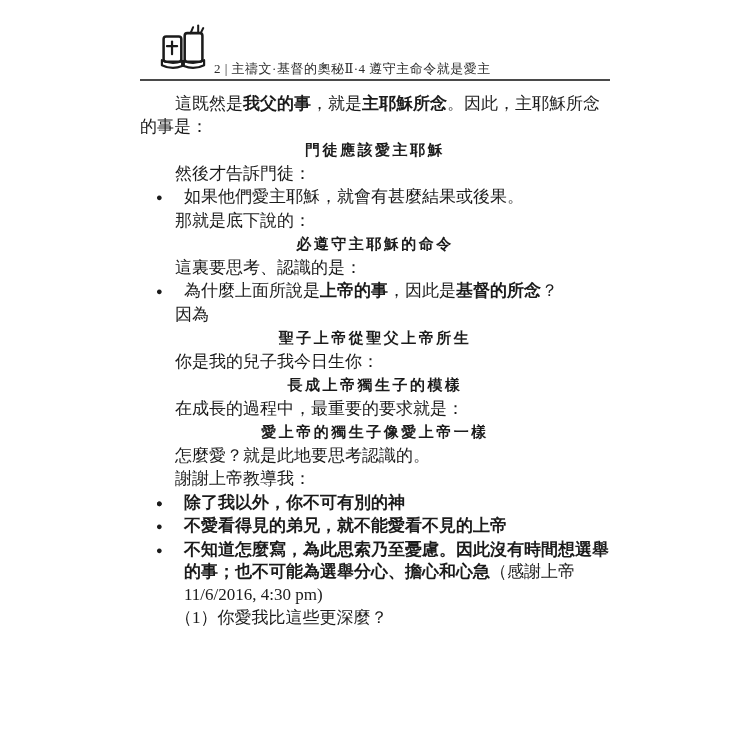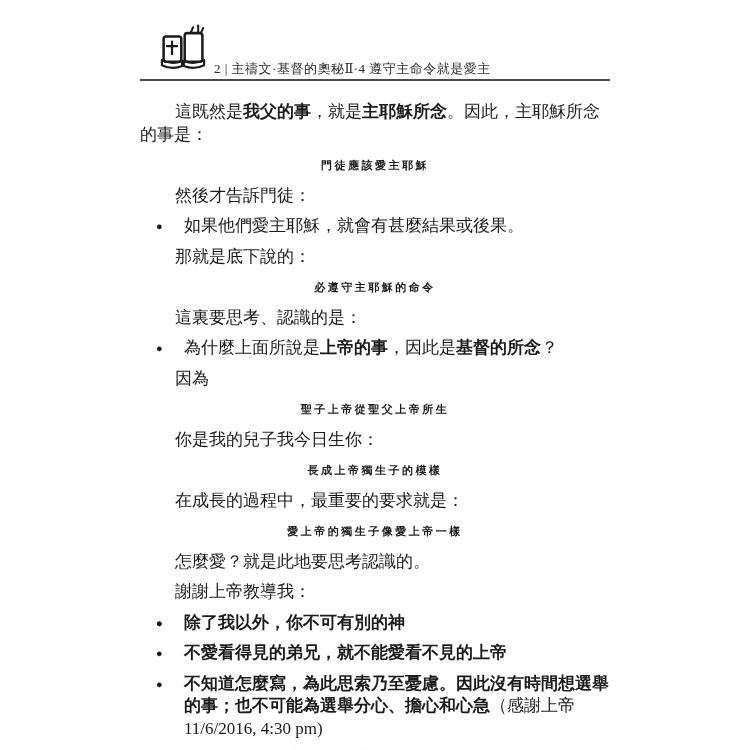--- a/index.html
+++ b/index.html
@@ -32,27 +32,27 @@
     letter-spacing:0.5px; color:#2b2b2b;
     white-space:nowrap;
   }
 
   
   .content {
     width:470px;
     margin:0 0 0 140px;
     padding-top:12px;
   }
-  .para, .line, .bullet, .heading { margin-bottom:1px;margin-top:8px; }
+  .para, .line, .bullet, .heading { margin-bottom:1px; }
   .para  { text-indent:35px; }
   .line  { text-indent:35px; }
   .heading {
     text-align:center;
     font-weight:bold;
-    font-size:11px;
+    font-size:15px;
     letter-spacing:2.5px;
   }
   .bullet { position:relative; padding-left:44px; }
   .bullet .marker {
     position:absolute; left:16px; top:0px;
     font-size:11px; line-height:22.5px;
   }
   .b { font-weight:bold; }
 </style>
 </head>

